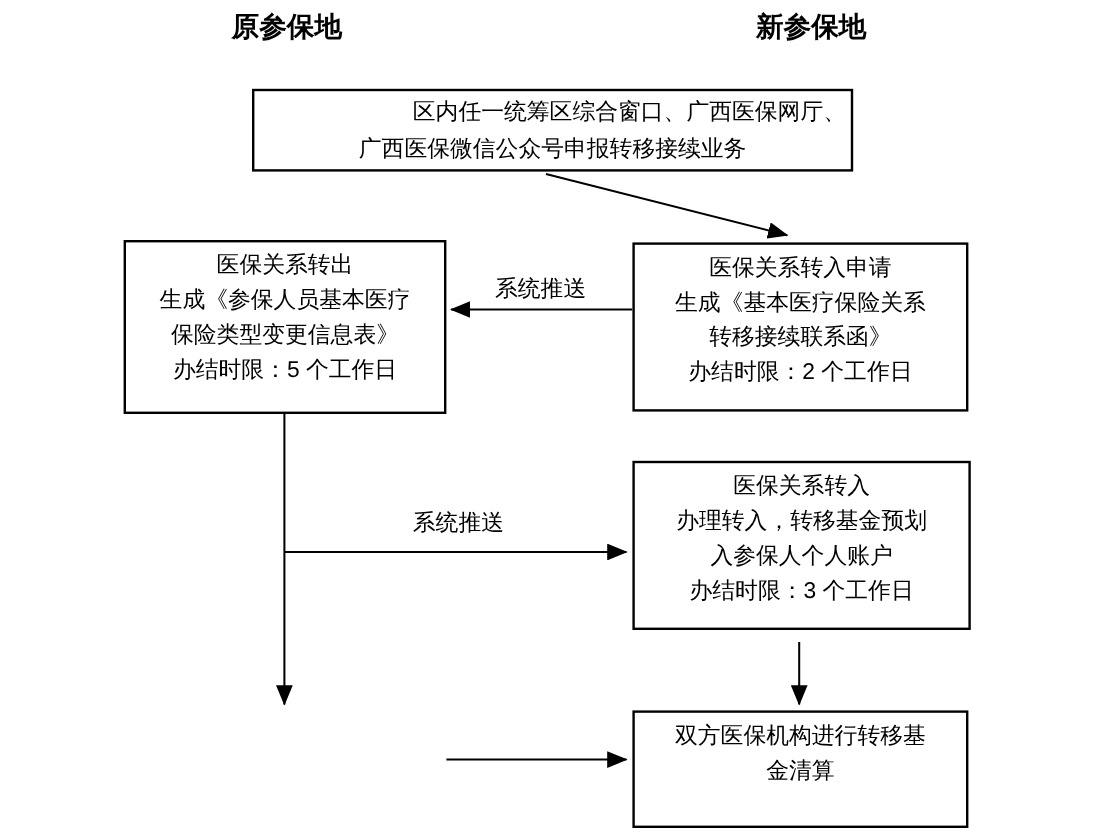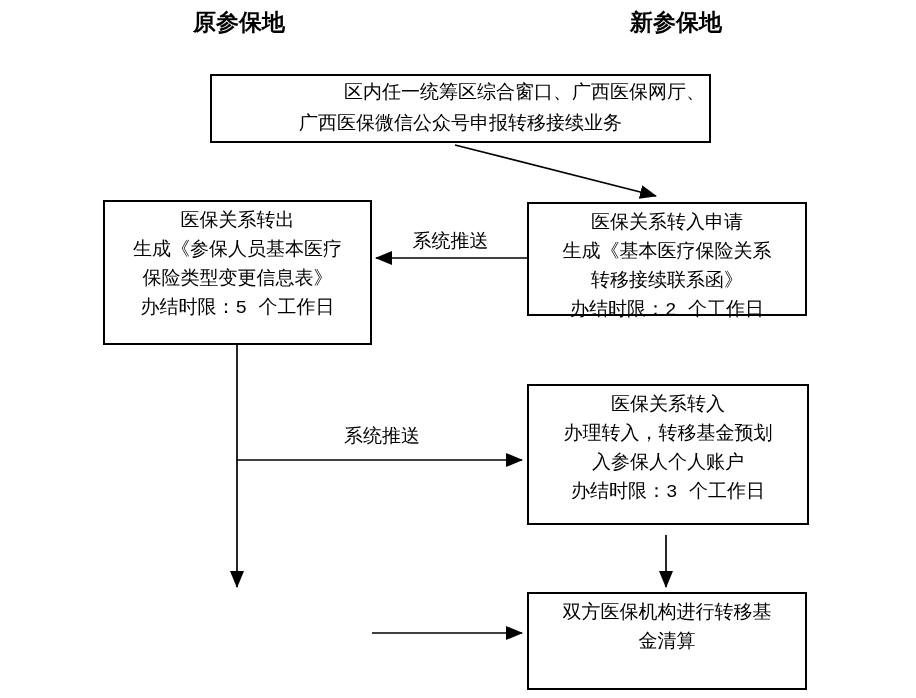--- a/index.html
+++ b/index.html
@@ -2,21 +2,21 @@
 <html><head>
 <meta charset="utf-8">
 <style>
   html, body { margin: 0; padding: 0; background: #ffffff; }
   .canvas {
     position: relative;
     width: 916px;
     height: 698px;
     background: #ffffff;
     color: #000000;
-    font-family: Liberation Mono, monospace;
+    font-family: Liberation Sans, sans-serif;
     overflow: hidden;
   }
   .hdr {
     position: absolute;
     font-size: 23px;
     font-weight: bold;
     white-space: nowrap;
   }
   .box {
     position: absolute;
@@ -74,21 +74,21 @@
     <div class="line" style="text-align:center;">广西医保微信公众号申报转移接续业务</div>
   </div>
 
   <div class="box" style="left:103px; top:200px; width:269px; height:145px;">
     <div class="title-line">医保关系转出</div>
     <div class="line">生成《参保人员基本医疗</div>
     <div class="line">保险类型变更信息表》</div>
     <div class="line">办结时限：5 个工作日</div>
   </div>
 
-  <div class="box" style="left:527px; top:202px; width:280px; height:114px;">
+  <div class="box" style="left:527px; top:202px; width:280px; height:141px;">
     <div class="title-line">医保关系转入申请</div>
     <div class="line">生成《基本医疗保险关系</div>
     <div class="line">转移接续联系函》</div>
     <div class="line">办结时限：2 个工作日</div>
   </div>
 
   <div class="box" style="left:527px; top:384px; width:282px; height:141px;">
     <div class="title-line">医保关系转入</div>
     <div class="line">办理转入，转移基金预划</div>
     <div class="line">入参保人个人账户</div>

